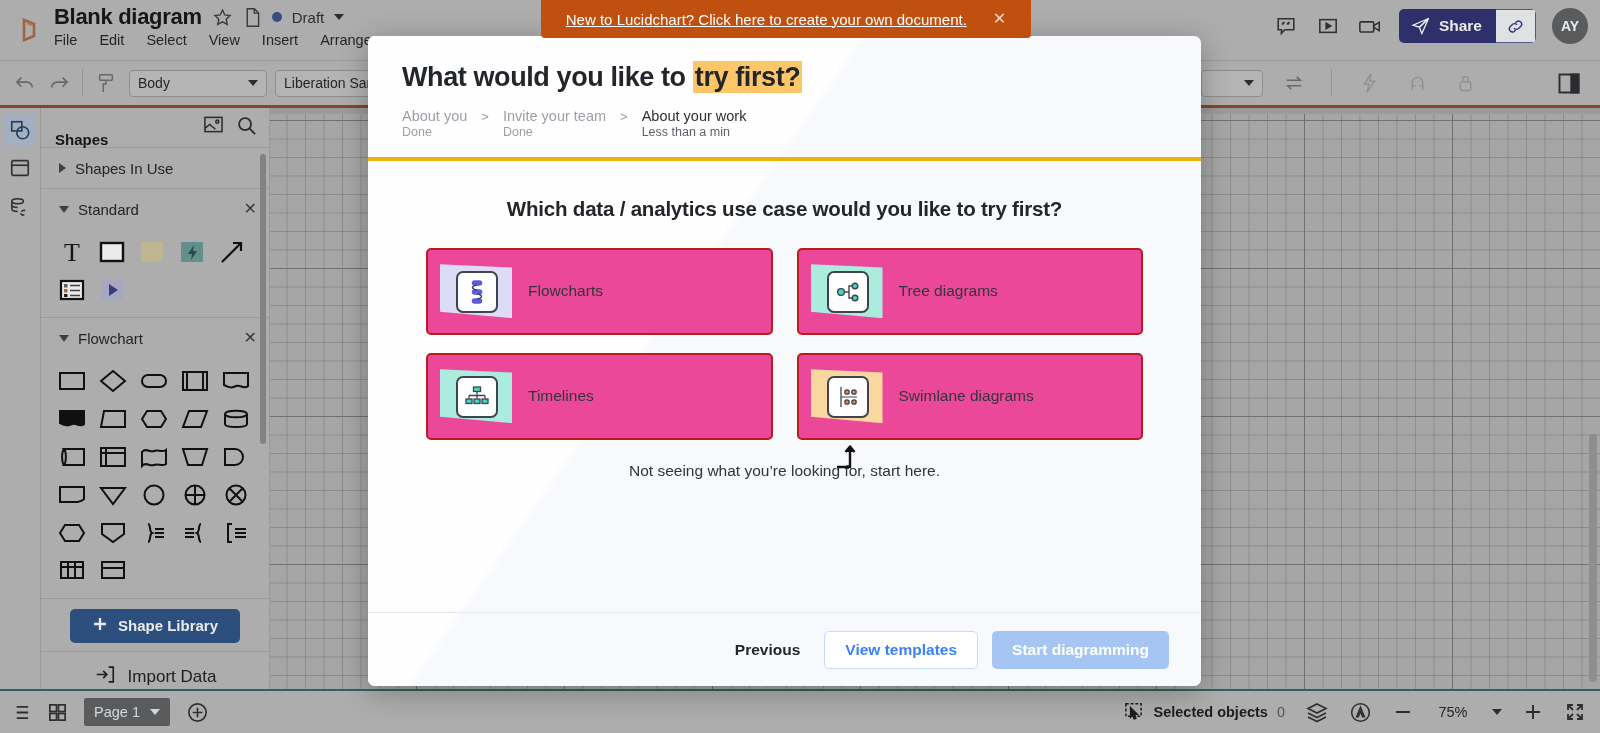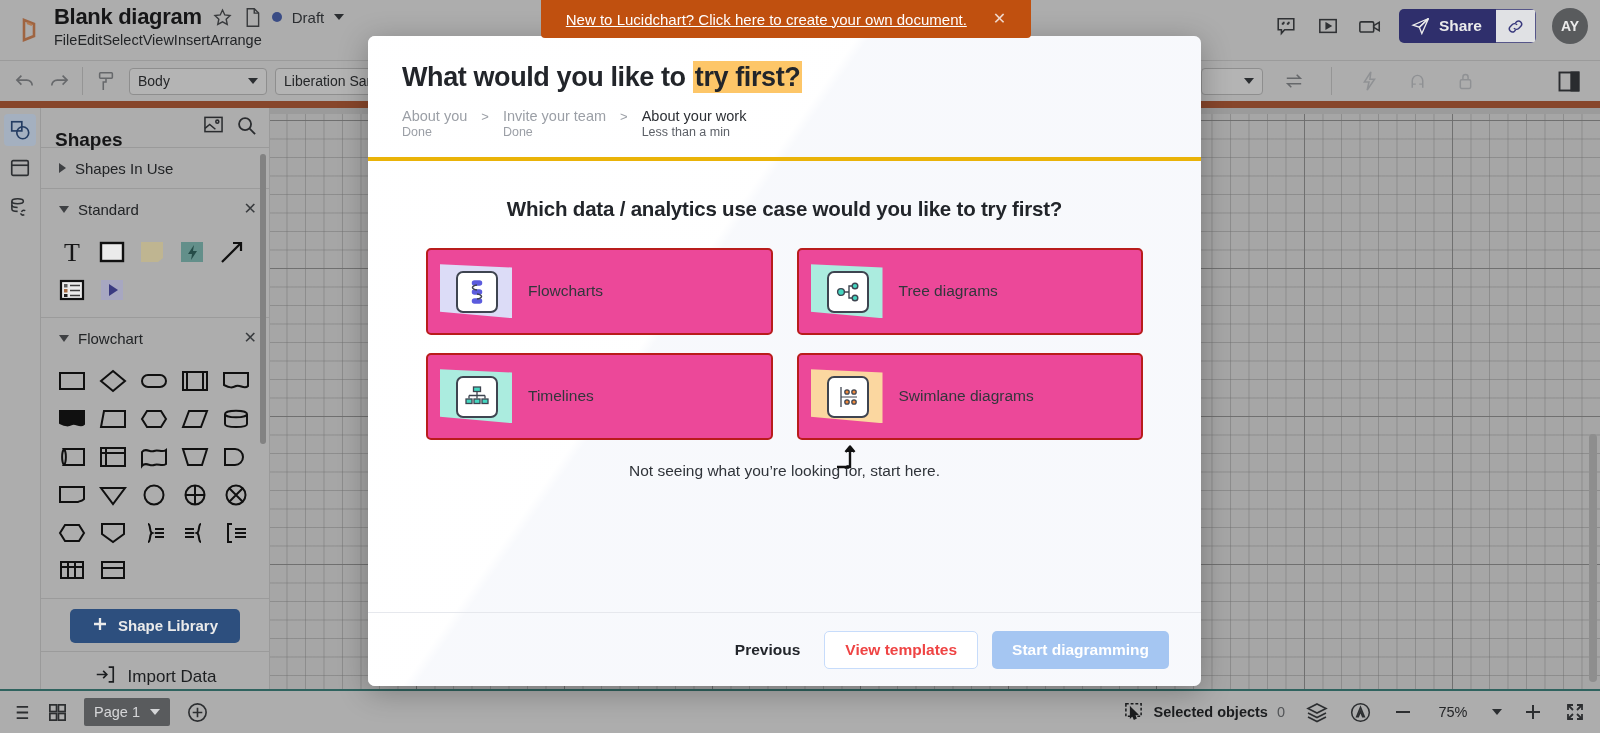--- a/index.html
+++ b/index.html
@@ -22,40 +22,40 @@
   .logo {
     position: absolute; left: 14px; top: 14px; width: 32px; height: 32px;
   }
   .title-row { position: absolute; left: 54px; top: 4px; display: flex; align-items: center; gap: 10px; }
   .doc-title { font-size: 22px; font-weight: bold; color: #17181a; letter-spacing: -.3px; }
   .ic { color: #3b3f44; display: inline-flex; align-items: center; }
   .draft-dot { width: 10px; height: 10px; border-radius: 50%; background: #2f52c4; display: inline-block; }
   .draft-txt { font-size: 15px; color: #2d3238; text-align: right; }
   .caret { width: 0; height: 0; border-left: 5px solid transparent; border-right: 5px solid transparent; border-top: 6px solid #2d3238; }
 
-  .menu-row { position: absolute; left: 54px; top: 32px; display: flex; }
+  .menu-row { position: absolute; left: 54px; top: 32px; display: flex; gap: 22px; }
   .menu-row span { font-size: 14.5px; color: #24282d; }
 
   .top-right { position: absolute; right: 12px; top: 8px; display: flex; align-items: center; gap: 16px; }
   .tr-icon { width: 26px; height: 26px; display: flex; align-items: center; justify-content: center; color: #32363b; }
   .share-wrap { display: flex; align-items: stretch; height: 34px; border-radius: 5px; overflow: hidden; }
   .share-btn {
     background: #2f2fa8; color: #fff; font-size: 15.5px; font-weight: bold;
     display: flex; align-items: center; gap: 8px; padding: 0 14px 0 12px;
   }
   .share-link { background: #f2f4fb; width: 40px; display: flex; align-items: center; justify-content: center; border: 1px solid #5a5ac0; border-left: none; }
   .avatar {
     width: 36px; height: 36px; border-radius: 50%; background: #5f6368; color: #fff;
     font-size: 14px; font-weight: bold; display: flex; align-items: center; justify-content: center;
   }
 
   
   .toolbar {
     position: absolute; left: 0; top: 61px; width: 1600px; height: 47px;
-    background: #bcbcbc; border-bottom: 7px solid #c2410c; display: flex; align-items: center;
+    background: #bcbcbc; border-bottom: 3px solid #c2410c; display: flex; align-items: center;
   }
   .tb-icon { width: 34px; height: 30px; display: flex; align-items: center; justify-content: center; color: #6d7177; }
   .tb-div { width: 1px; height: 28px; background: #a2a2a2; margin: 0 6px; }
   .tb-select {
     height: 27px; border: 1px solid #9a9a9a; border-radius: 4px; background: #c4c4c4;
     display: flex; align-items: center; justify-content: space-between; padding: 0 8px;
     font-size: 14px; color: #26292d;
   }
   .tb-right { position: absolute; right: 14px; display: flex; align-items: center; gap: 14px; }
 
@@ -70,21 +70,21 @@
 
   
   .panel {
     position: absolute; left: 41px; top: 108px; width: 229px; height: 581px;
     background: #bcbcbc; border-right: 1px solid #a7a7a7;
   }
   .panel-head {
     height: 40px; display: flex; align-items: center; justify-content: space-between;
     padding: 0 12px 0 14px; border-bottom: 1px solid #a7a7a7;
   }
-  .panel-head h2 { font-size: 19px; font-weight: bold; color: #17181a; margin-top: 24px; }
+  .panel-head h2 { font-size: 15px; font-weight: bold; color: #17181a; margin-top: 24px; }
   .panel-head .hicons { display: flex; gap: 12px; color: #2c3036; }
 
   .sec { border-bottom: 1px solid #a9a9a9; }
   .sec-head { height: 40px; display: flex; align-items: center; padding: 0 12px 0 18px; gap: 9px; }
   .sec-head .tri { width: 0; height: 0; }
   .tri-right { border-top: 5px solid transparent; border-bottom: 5px solid transparent; border-left: 7px solid #42464c; }
   .tri-down { border-left: 5px solid transparent; border-right: 5px solid transparent; border-top: 7px solid #42464c; }
   .sec-head .lbl { font-size: 15px; color: #23272c; flex: 1; }
   .sec-head .cls { color: #3b4046; font-size: 16px; line-height: 1; }
 
@@ -178,21 +178,21 @@
   .start-here .sh-txt { font-size: 15.5px; color: #30343a; }
   .sh-arrow { position: absolute; left: 57%; top: -21px; }
 
   .modal-foot {
     position: relative; height: 74px; border-top: 1px solid #e6e8ed;
     display: flex; align-items: center; justify-content: flex-end; gap: 14px; padding-right: 32px;
   }
   .btn-prev { font-size: 15.5px; font-weight: bold; color: #23262b; padding: 0 10px; }
   .btn-tmpl {
     height: 38px; padding: 0 20px; border: 1px solid #c7dcfb; border-radius: 5px;
-    background: #fff; color: #ef4444; font-size: 15.5px; font-weight: bold;
+    background: #fff; color: #3b82f6; font-size: 15.5px; font-weight: bold;
     display: flex; align-items: center;
   }
   .btn-start {
     height: 38px; padding: 0 20px; border-radius: 5px;
     background: #a5c6f2; color: #fff; font-size: 15.5px; font-weight: bold;
     display: flex; align-items: center;
   }
 
   
   .banner {

